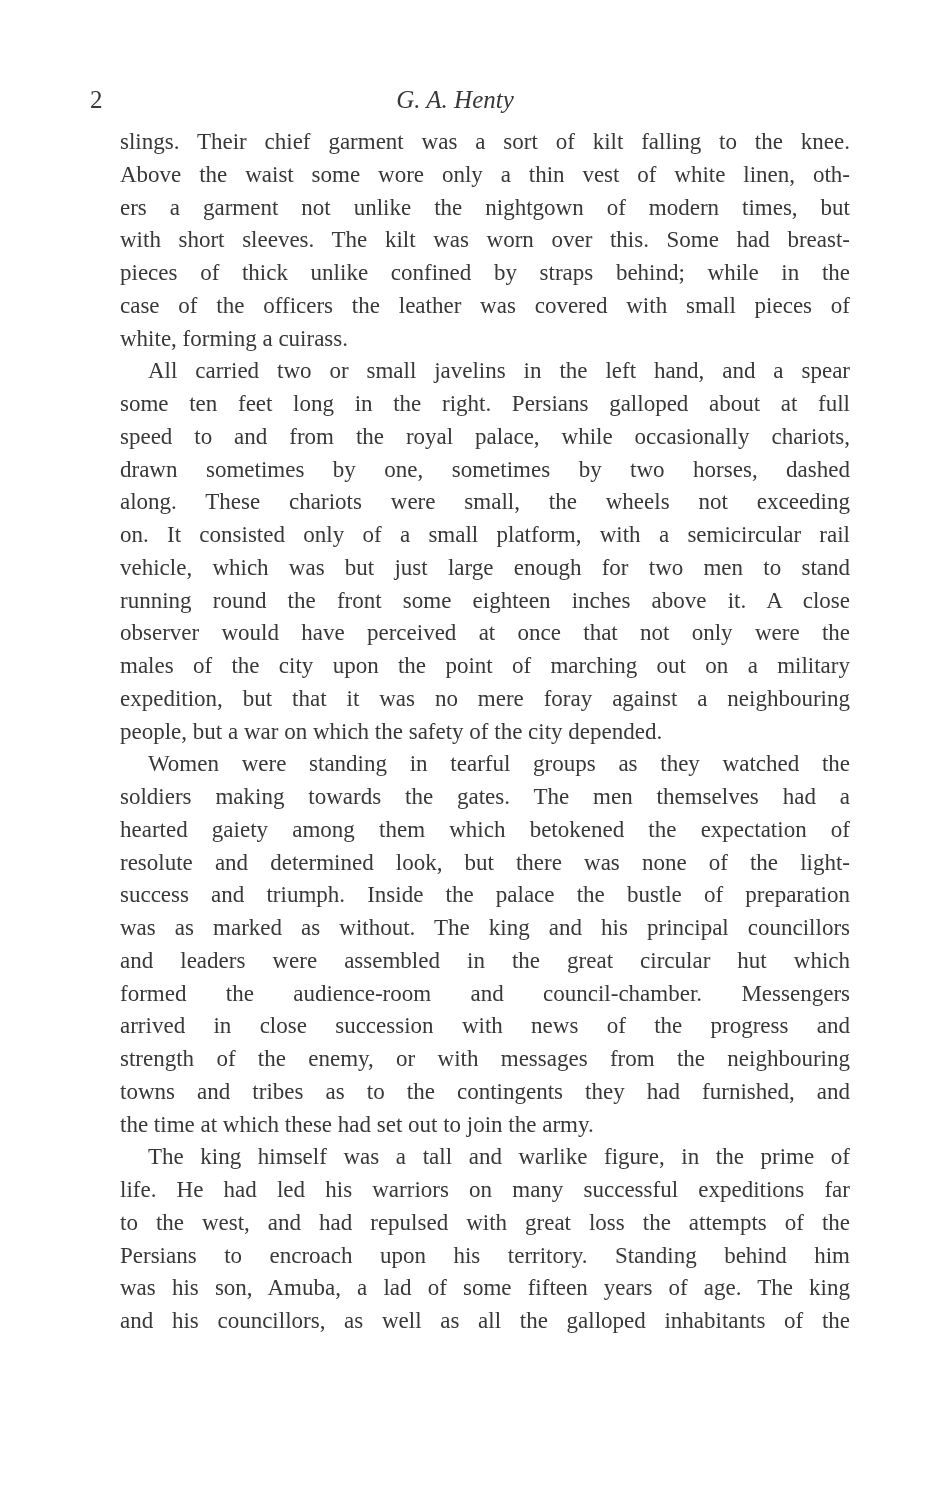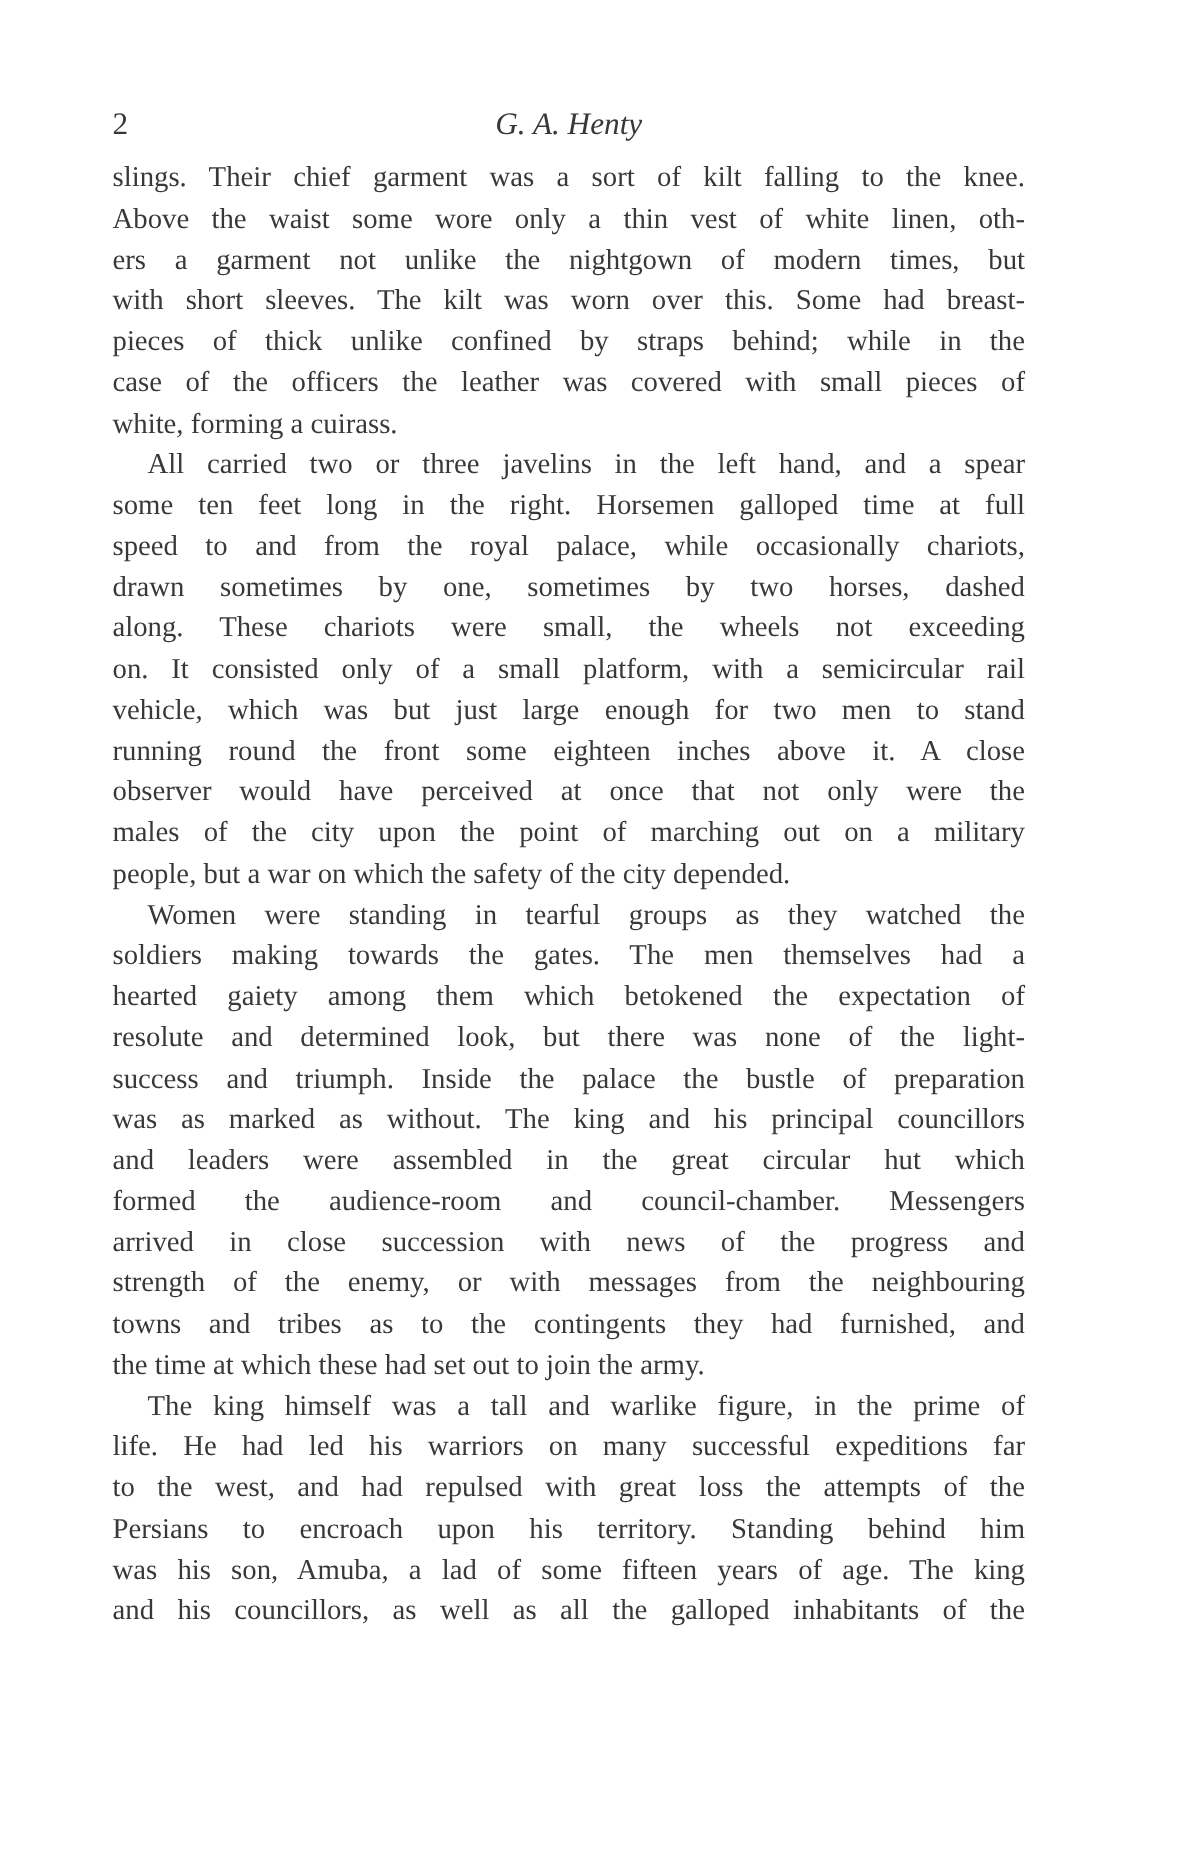--- a/index.html
+++ b/index.html
@@ -34,20 +34,21 @@
     left: 0;
     top: 0;
   }
   .author {
     display: block;
     text-align: center;
     font-style: italic;
   }
   .page-body {
     width: 730px;
+    margin-left: 30px;
   }
   .paragraph {
     margin: 0;
   }
   .line {
     font-size: 23px;
     line-height: 32.75px;
     height: 32.75px;
     text-align: justify;
     text-align-last: justify;
@@ -73,30 +74,31 @@
         <div class="paragraph">
           <div class="line">slings. Their chief garment was a sort of kilt falling to the knee.</div>
           <div class="line">Above the waist some wore only a thin vest of white linen, oth-</div>
           <div class="line">ers a garment not unlike the nightgown of modern times, but</div>
           <div class="line">with short sleeves. The kilt was worn over this. Some had breast-</div>
           <div class="line">pieces of thick unlike confined by straps behind; while in the</div>
           <div class="line">case of the officers the leather was covered with small pieces of</div>
           <div class="line last">white, forming a cuirass.</div>
         </div>
         <div class="paragraph">
-          <div class="line indent">All carried two or three javelins in the left hand, and a spear</div>
-          <div class="line">some ten feet long in the right. Horsemen galloped time at full</div>
+          <div class="line indent">All carried two or small javelins in the left hand, and a spear</div>
+          <div class="line">some ten feet long in the right. Persians galloped about at full</div>
           <div class="line">speed to and from the royal palace, while occasionally chariots,</div>
           <div class="line">drawn sometimes by one, sometimes by two horses, dashed</div>
           <div class="line">along. These chariots were small, the wheels not exceeding</div>
           <div class="line">on. It consisted only of a small platform, with a semicircular rail</div>
           <div class="line">vehicle, which was but just large enough for two men to stand</div>
           <div class="line">running round the front some eighteen inches above it. A close</div>
           <div class="line">observer would have perceived at once that not only were the</div>
           <div class="line">males of the city upon the point of marching out on a military</div>
+          <div class="line">expedition, but that it was no mere foray against a neighbouring</div>
           <div class="line last">people, but a war on which the safety of the city depended.</div>
         </div>
         <div class="paragraph">
           <div class="line indent">Women were standing in tearful groups as they watched the</div>
           <div class="line">soldiers making towards the gates. The men themselves had a</div>
           <div class="line">hearted gaiety among them which betokened the expectation of</div>
           <div class="line">resolute and determined look, but there was none of the light-</div>
           <div class="line">success and triumph. Inside the palace the bustle of preparation</div>
           <div class="line">was as marked as without. The king and his principal councillors</div>
           <div class="line">and leaders were assembled in the great circular hut which</div>

